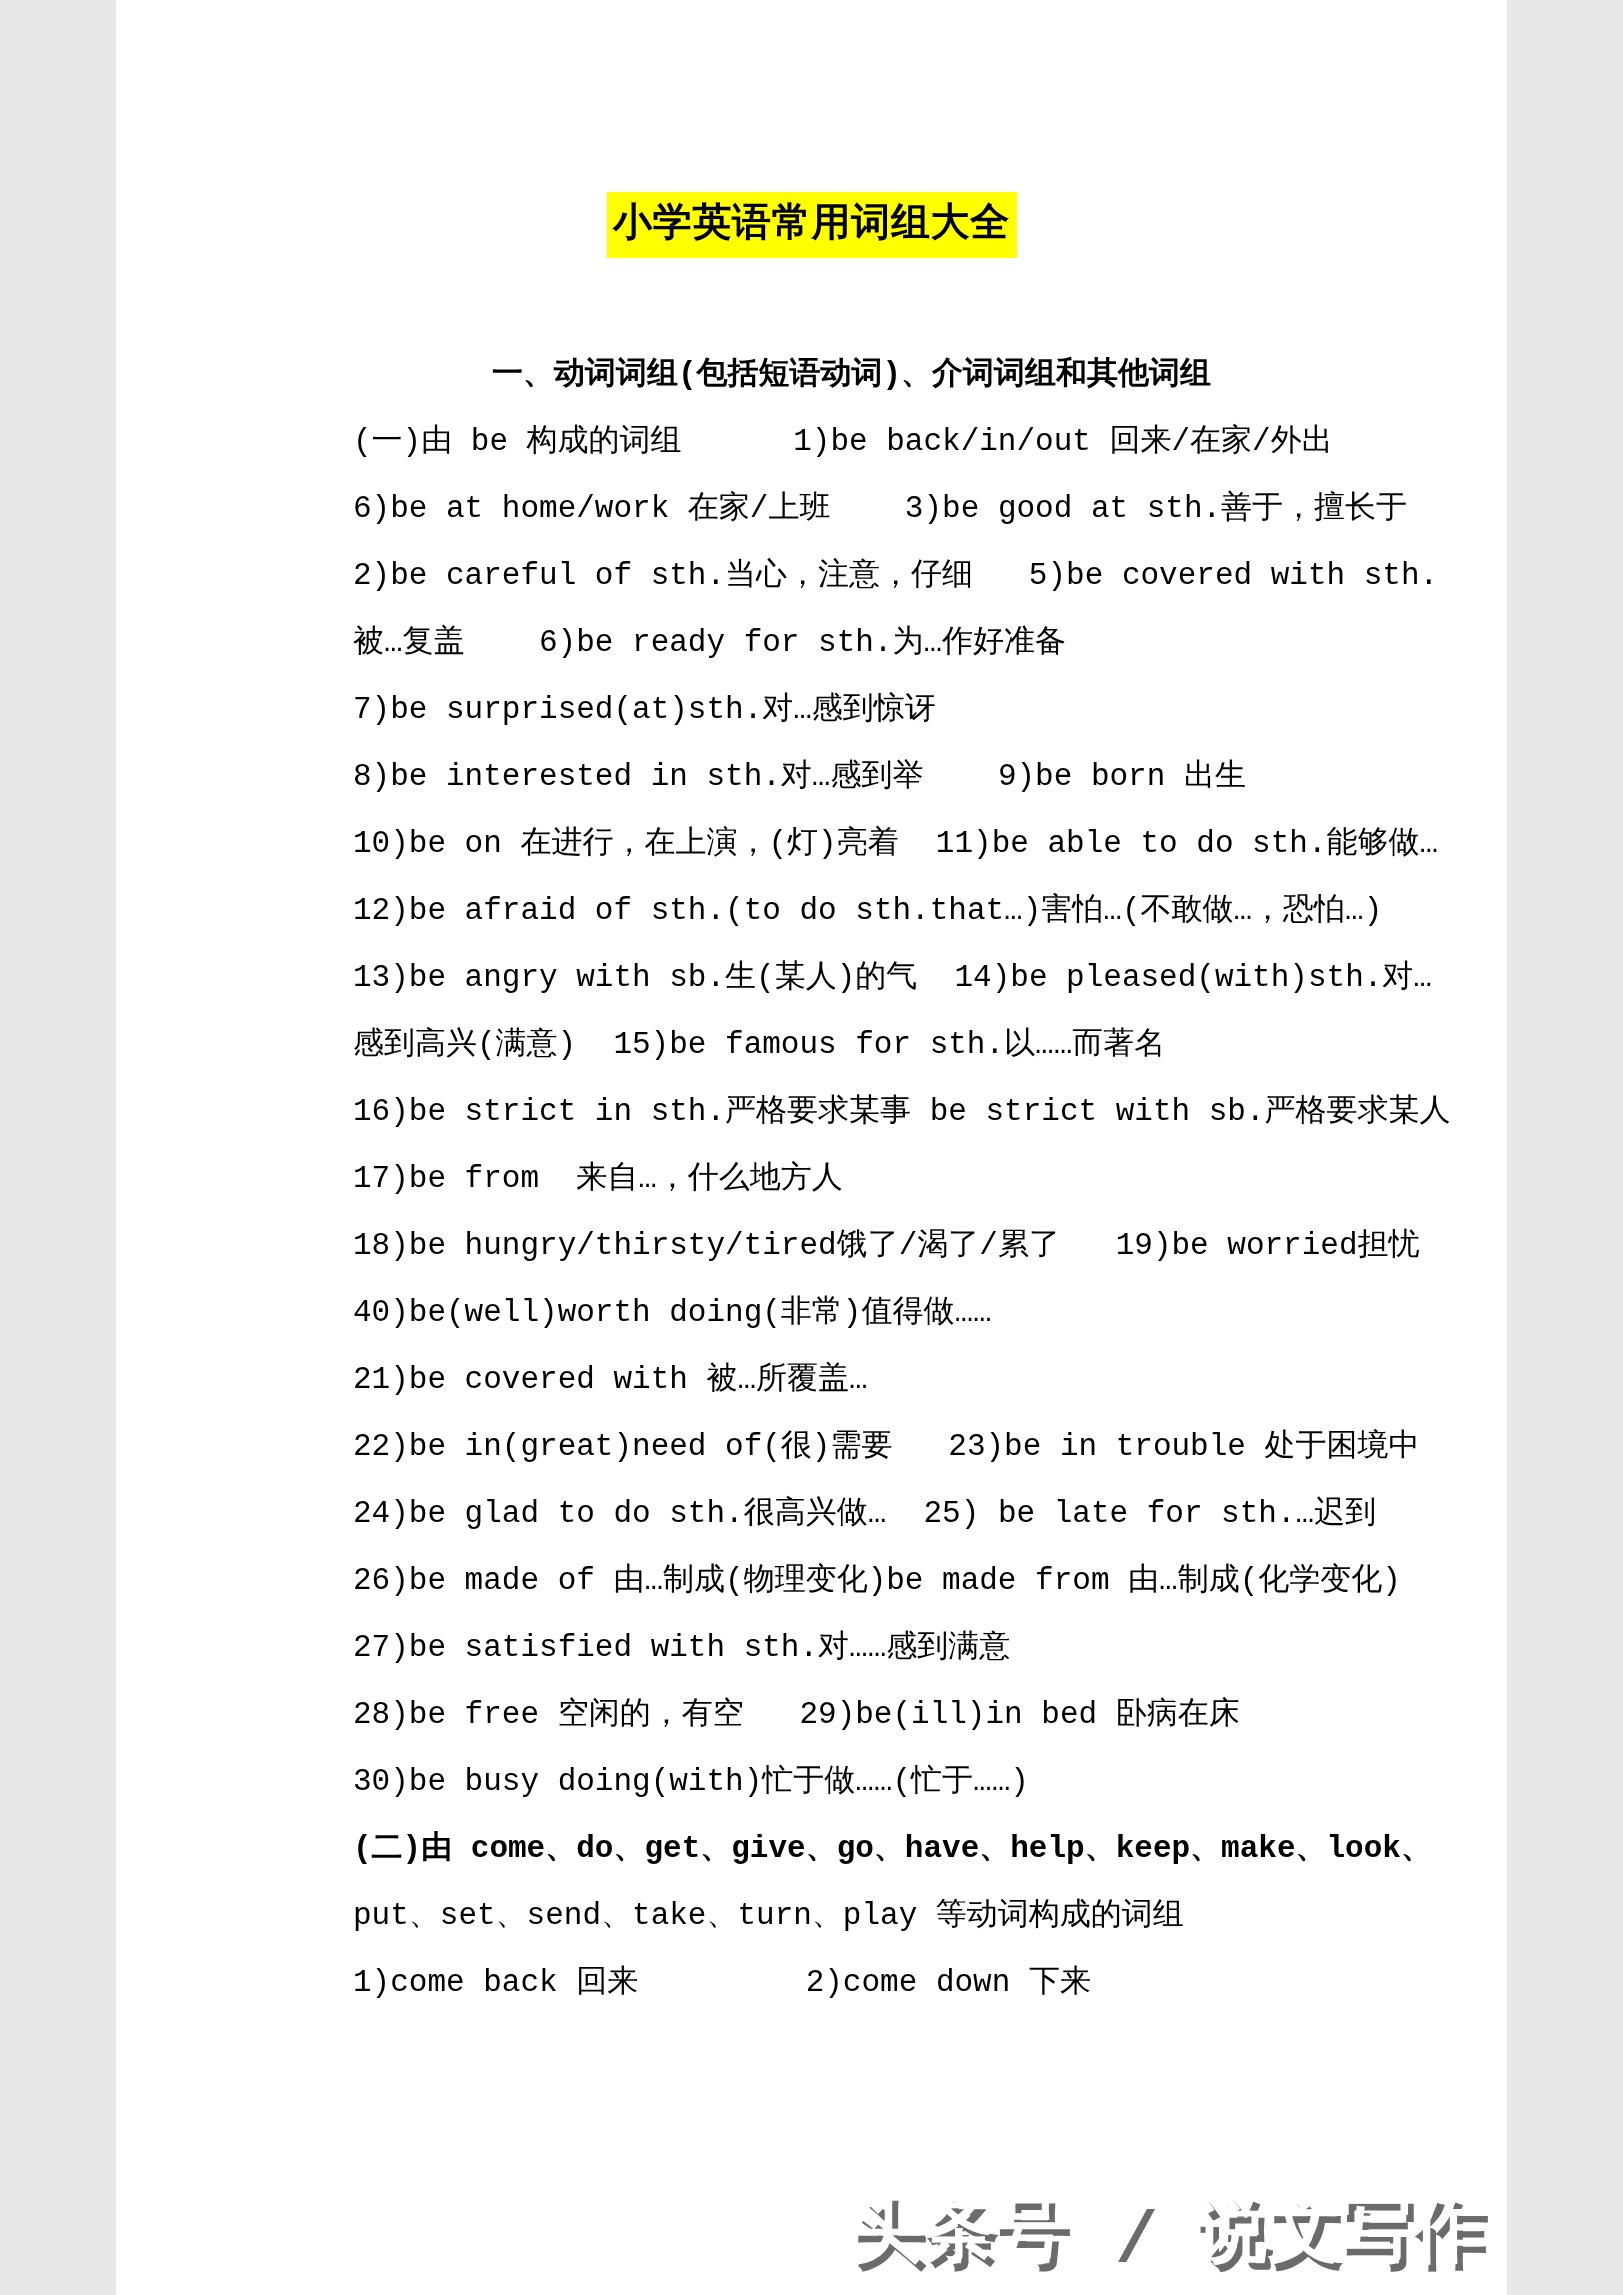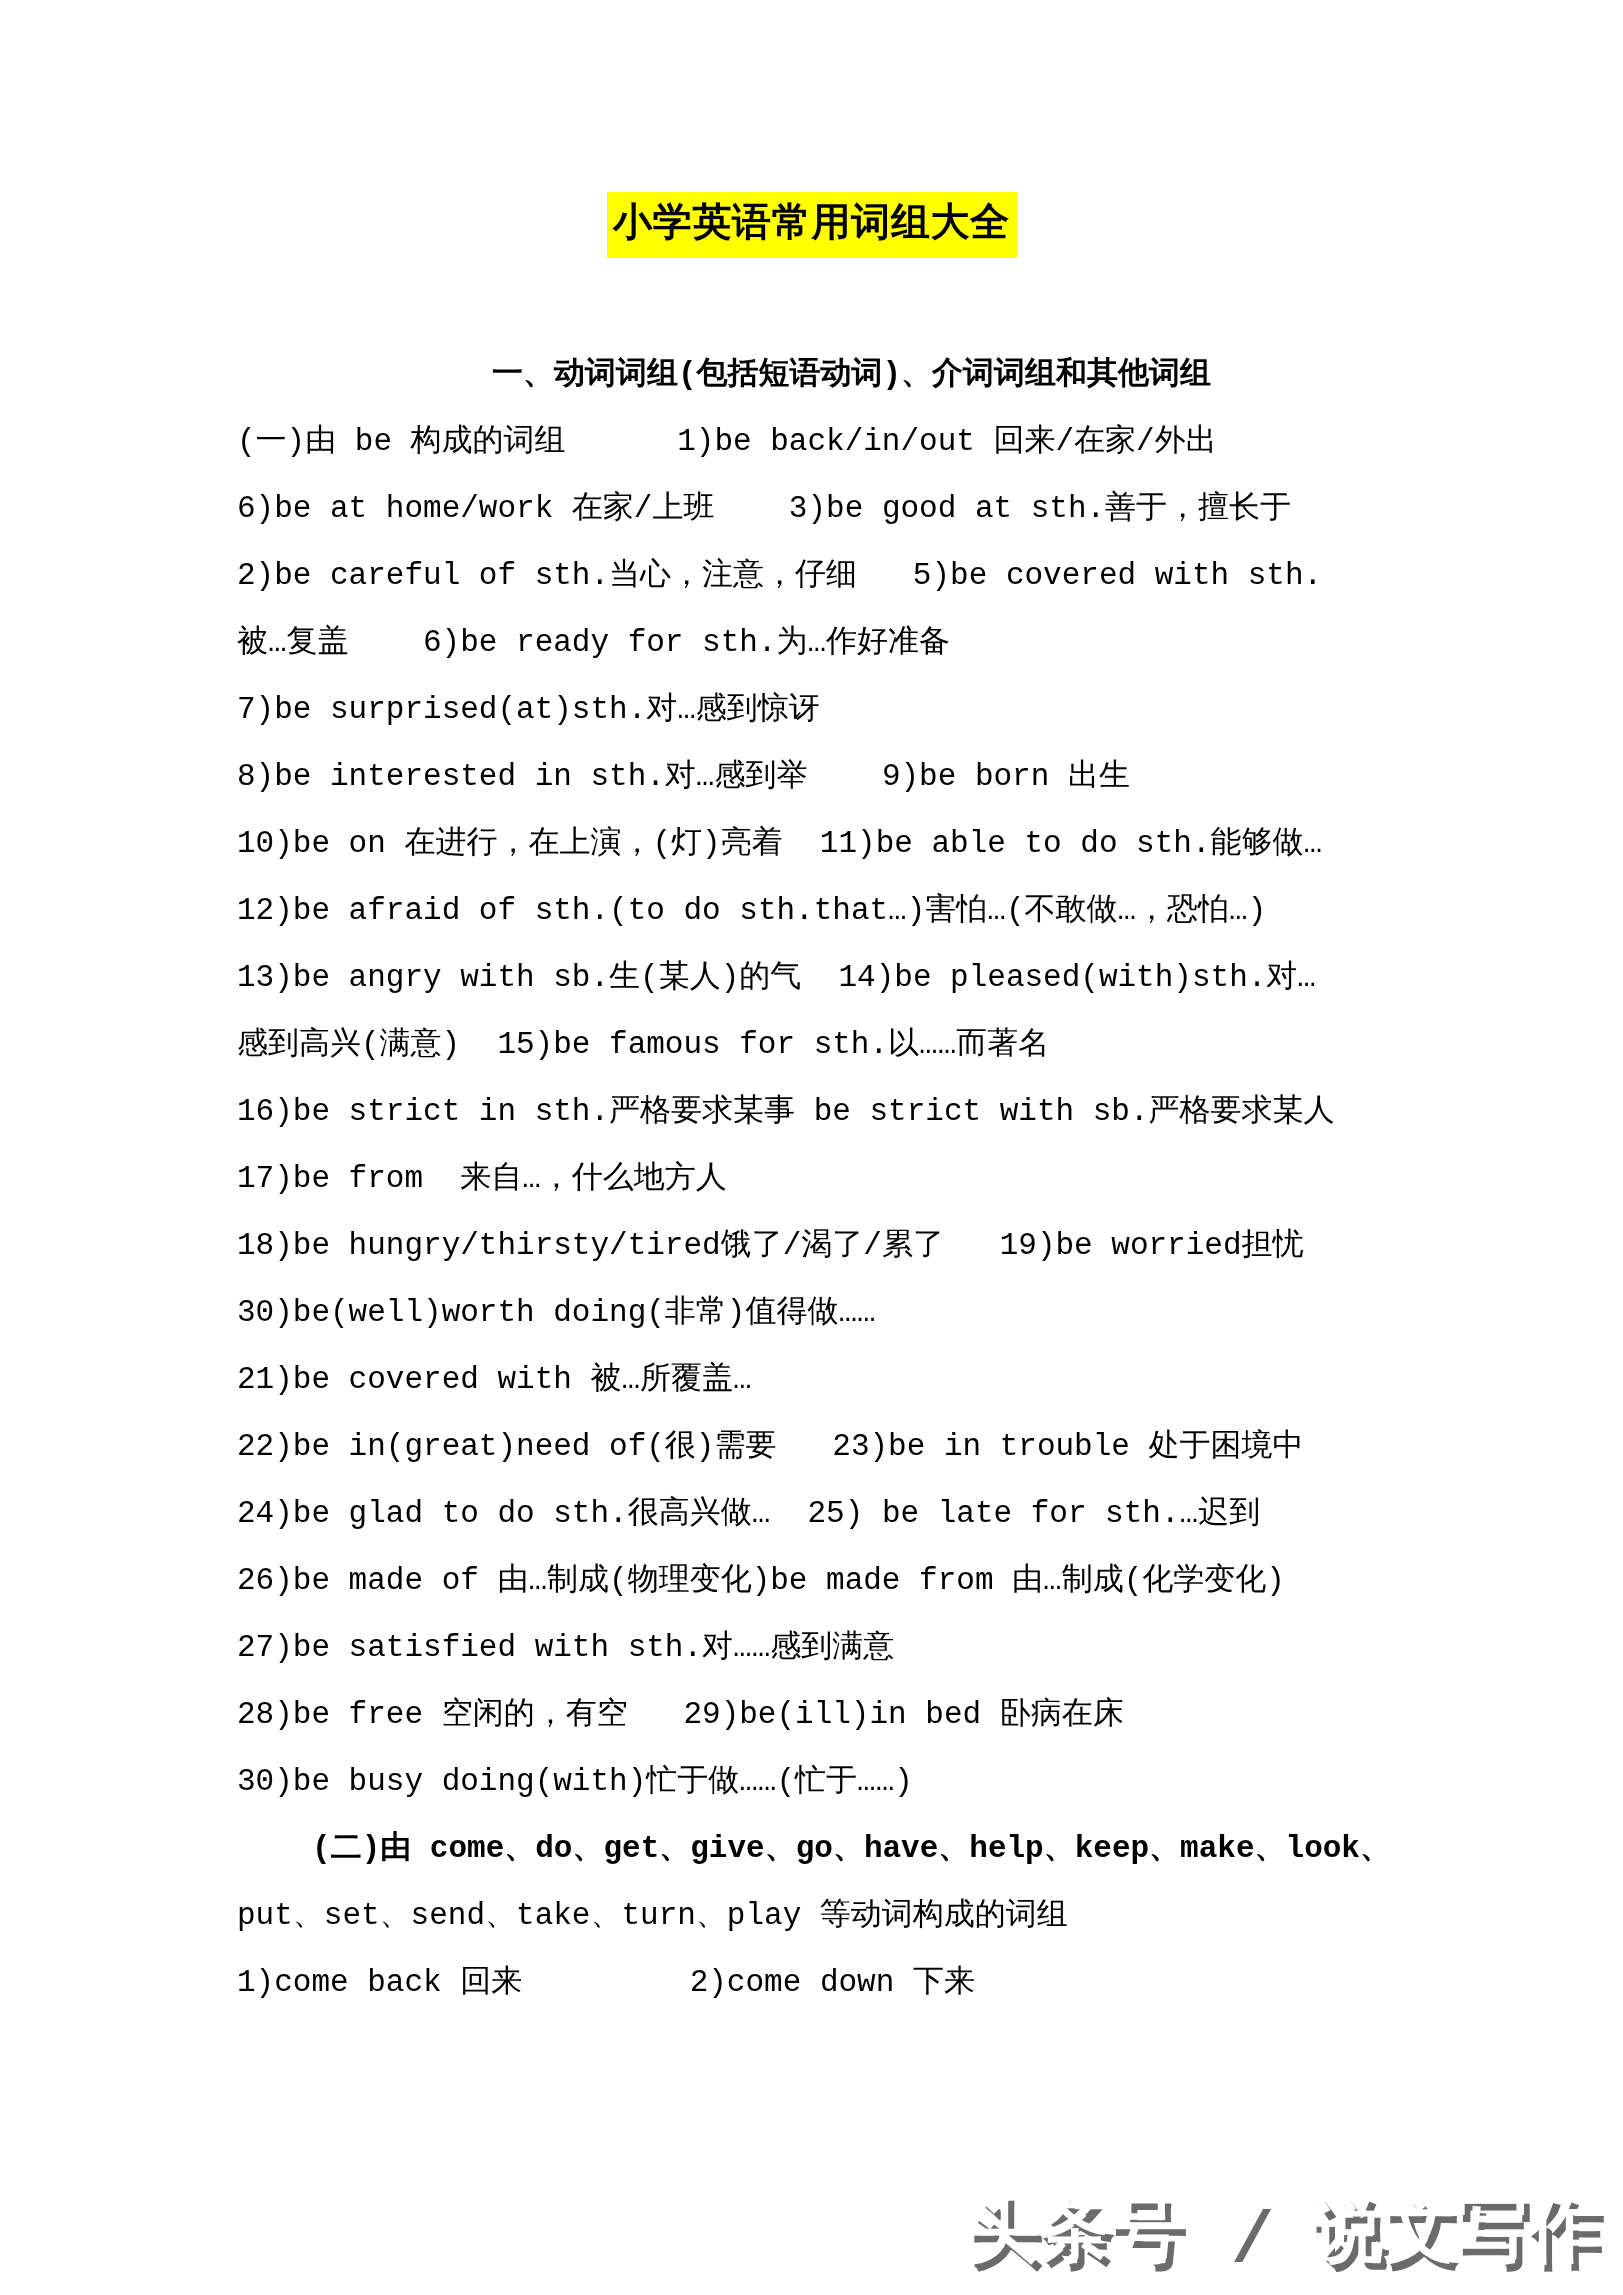--- a/index.html
+++ b/index.html
@@ -1,18 +1,18 @@
 <!DOCTYPE html>
 <html style="font-size:10.5px"><head>
 <meta charset="utf-8">
 <style>
   html, body { margin: 0; padding: 0; background: #e8e8e8; }
   .page {
     position: relative;
-    width: 1623px;
+    width: 1391px;
     height: 2295px;
     margin: 0 auto;
     background: #ffffff;
     color: #000000;
     font-family: "Liberation Mono", "DejaVu Sans Mono", monospace;
     overflow: hidden;
   }
   .title-row {
     position: absolute;
     top: 192px;
@@ -71,21 +71,21 @@
     <div class="line">被…复盖    6)be ready for sth.为…作好准备</div>
     <div class="line">7)be surprised(at)sth.对…感到惊讶</div>
     <div class="line">8)be interested in sth.对…感到举    9)be born 出生</div>
     <div class="line">10)be on 在进行，在上演，(灯)亮着  11)be able to do sth.能够做…</div>
     <div class="line">12)be afraid of sth.(to do sth.that…)害怕…(不敢做…，恐怕…)</div>
     <div class="line">13)be angry with sb.生(某人)的气  14)be pleased(with)sth.对…</div>
     <div class="line">感到高兴(满意)  15)be famous for sth.以……而著名</div>
     <div class="line">16)be strict in sth.严格要求某事 be strict with sb.严格要求某人</div>
     <div class="line">17)be from  来自…，什么地方人</div>
     <div class="line">18)be hungry/thirsty/tired饿了/渴了/累了   19)be worried担忧</div>
-    <div class="line">30)be(well)worth doing(非常)值得做……</div>
+    <div class="line">40)be(well)worth doing(非常)值得做……</div>
     <div class="line">21)be covered with 被…所覆盖…</div>
     <div class="line">22)be in(great)need of(很)需要   23)be in trouble 处于困境中</div>
     <div class="line">24)be glad to do sth.很高兴做…  25) be late for sth.…迟到</div>
     <div class="line">26)be made of 由…制成(物理变化)be made from 由…制成(化学变化)</div>
     <div class="line">27)be satisfied with sth.对……感到满意</div>
     <div class="line">28)be free 空闲的，有空   29)be(ill)in bed 卧病在床</div>
     <div class="line">30)be busy doing(with)忙于做……(忙于……)</div>
     <div class="line bold">(二)由 come、do、get、give、go、have、help、keep、make、look、</div>
     <div class="line">put、set、send、take、turn、play 等动词构成的词组</div>
     <div class="line">1)come back 回来         2)come down 下来</div>

